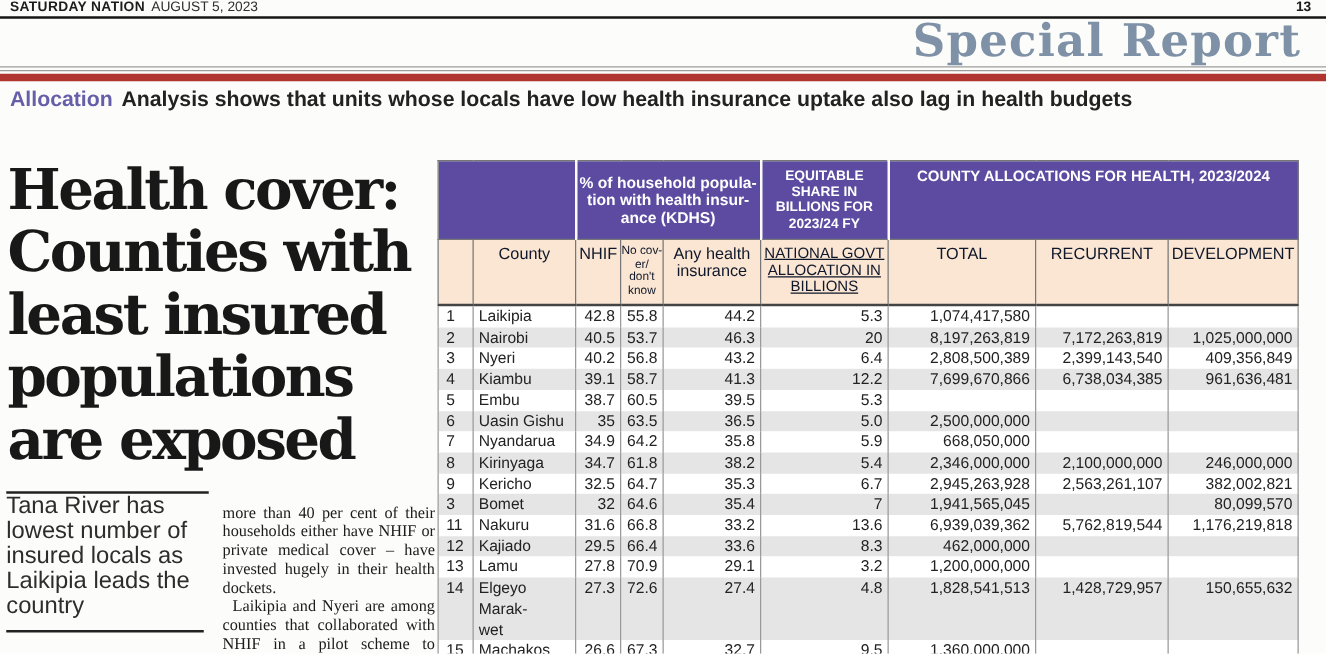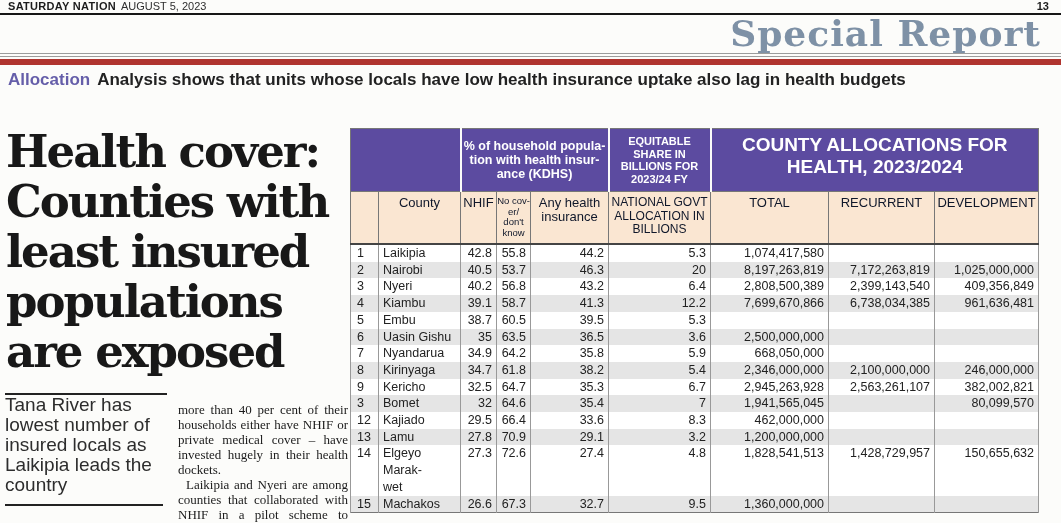--- a/index.html
+++ b/index.html
@@ -64,31 +64,31 @@
   .health-table th{font-weight:normal;padding:0;}
   
   .health-table tr.grp th{
     background:var(--header-purple,#5c4ba0);color:#fff;font-weight:bold;
     border:none;border-left:2px solid #fcfcfa;height:57px;
     white-space:pre-line;
   }
   .health-table tr.grp th:first-child{border-left:none;}
   .th-household{font-size:12.5px;line-height:14px;vertical-align:middle;}
   .th-equitable{font-size:11px;line-height:12.5px;vertical-align:middle;}
-  .th-alloc{font-size:19px;vertical-align:top;padding-top:5px !important;margin-top:28px;}
+  .th-alloc{font-size:12px;vertical-align:top;padding-top:5px !important;margin-top:28px;}
   
   .health-table tr.sub th{
     background:var(--subheader-cream,#fae6d2);color:#0f172a;
     border:1px solid #777;border-bottom:2px solid #444;
     height:47px;vertical-align:top;padding-top:4px;
     white-space:pre-line;text-align:center;
   }
   .sh-county,.sh-nhif,.sh-any,.sh-money{font-size:13px;line-height:14px;}
   .sh-nocover{font-size:9.5px;line-height:10.5px;}
-  .sh-natgov{font-size:12px;line-height:13.5px;}
+  .sh-natgov{font-size:12px;line-height:13.5px;text-decoration:underline;}
   
   .health-table td{
     border-left:1px solid #999;border-right:1px solid #999;
     border-top:none;border-bottom:none;
     padding:0 4px;line-height:16.7px;vertical-align:top;
     white-space:pre-line;
   }
   .health-table tbody tr:nth-child(even){background:var(--stripe-gray,#e5e5e5);}
   .c-num{text-align:left;padding-left:6px !important;}
   .c-county{text-align:left;}
@@ -232,21 +232,21 @@
       <td class="c-n"></td>
       <td class="c-n"></td>
       <td class="c-n"></td>
     </tr>
         <tr>
       <td class="c-num">6</td>
       <td class="c-county">Uasin Gishu</td>
       <td class="c-n">35</td>
       <td class="c-n">63.5</td>
       <td class="c-n">36.5</td>
-      <td class="c-n">3.6</td>
+      <td class="c-n">5.0</td>
       <td class="c-n">2,500,000,000</td>
       <td class="c-n"></td>
       <td class="c-n"></td>
     </tr>
         <tr>
       <td class="c-num">7</td>
       <td class="c-county">Nyandarua</td>
       <td class="c-n">34.9</td>
       <td class="c-n">64.2</td>
       <td class="c-n">35.8</td>
@@ -280,20 +280,31 @@
         <tr>
       <td class="c-num">3</td>
       <td class="c-county">Bomet</td>
       <td class="c-n">32</td>
       <td class="c-n">64.6</td>
       <td class="c-n">35.4</td>
       <td class="c-n">7</td>
       <td class="c-n">1,941,565,045</td>
       <td class="c-n"></td>
       <td class="c-n">80,099,570</td>
+    </tr>
+        <tr>
+      <td class="c-num">11</td>
+      <td class="c-county">Nakuru</td>
+      <td class="c-n">31.6</td>
+      <td class="c-n">66.8</td>
+      <td class="c-n">33.2</td>
+      <td class="c-n">13.6</td>
+      <td class="c-n">6,939,039,362</td>
+      <td class="c-n">5,762,819,544</td>
+      <td class="c-n">1,176,219,818</td>
     </tr>
         <tr>
       <td class="c-num">12</td>
       <td class="c-county">Kajiado</td>
       <td class="c-n">29.5</td>
       <td class="c-n">66.4</td>
       <td class="c-n">33.6</td>
       <td class="c-n">8.3</td>
       <td class="c-n">462,000,000</td>
       <td class="c-n"></td>

